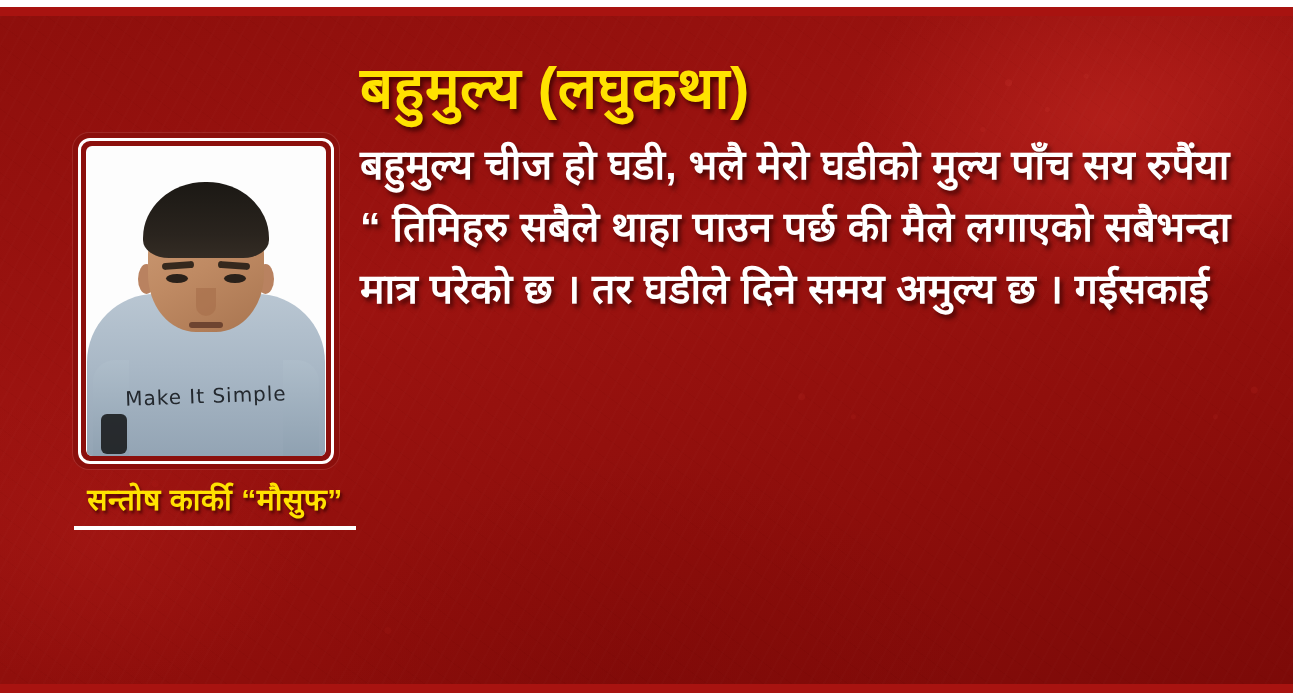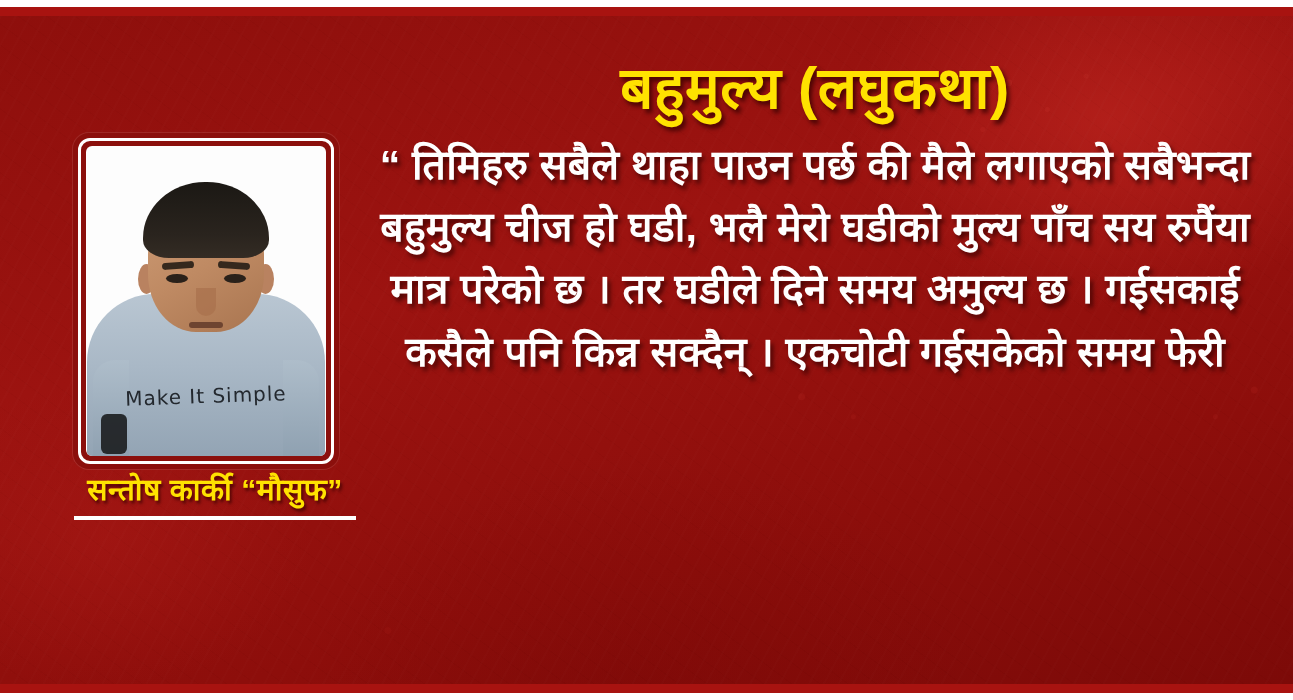--- a/index.html
+++ b/index.html
@@ -249,21 +249,21 @@
     left: 50%;
     top: 176px;
     width: 34px;
     height: 6px;
     margin-left: -17px;
     background: #6e4430;
     border-radius: 4px;
   }
 
   .author-name {
-    margin-top: 4px;
+    margin-top: 14px;
     text-align: center;
     color: #ffe200;
     font-family: "Liberation Sans", sans-serif;
     font-weight: 700;
     font-size: 30px;
     line-height: 1.15;
     letter-spacing: 0.5px;
     text-shadow: 2px 3px 3px rgba(60,0,0,0.75);
     white-space: nowrap;
   }
@@ -273,21 +273,20 @@
     height: 4px;
     background: #ffffff;
   }
 
   
   .right-col {
     position: absolute;
     left: 360px;
     top: 40px;
     width: 910px;
-    text-align: center;
   }
   .story-title {
     color: #ffe200;
     font-family: "Liberation Sans", sans-serif;
     font-weight: 700;
     font-size: 58px;
     line-height: 1.1;
     letter-spacing: 0.5px;
     text-shadow: 3px 4px 4px rgba(55,0,0,0.78);
     white-space: nowrap;
@@ -346,24 +345,23 @@
 
       <div class="author-name">सन्तोष कार्की “मौसुफ”</div>
       <div class="author-rule"></div>
 
     </div>
 
     <div class="right-col">
       <div class="story-title">बहुमुल्य (लघुकथा)</div>
 
       <div class="story-body">
+        <span class="story-line">बहुमुल्य चीज हो घडी, भलै मेरो घडीको मुल्य पाँच सय रुपैंया</span>
         <span class="story-line">“ तिमिहरु सबैले थाहा पाउन पर्छ की मैले लगाएको सबैभन्दा</span>
-        <span class="story-line">बहुमुल्य चीज हो घडी, भलै मेरो घडीको मुल्य पाँच सय रुपैंया</span>
         <span class="story-line">मात्र परेको छ । तर घडीले दिने समय अमुल्य छ । गईसकाई</span>
-        <span class="story-line">कसैले पनि किन्न सक्दैन् । एकचोटी गईसकेको समय फेरी</span>
       </div>
     </div>
 
   </div>
 
   <div class="edge-band-bottom"></div>
   <div class="edge-white-bottom"></div>
 
 </div>
 

